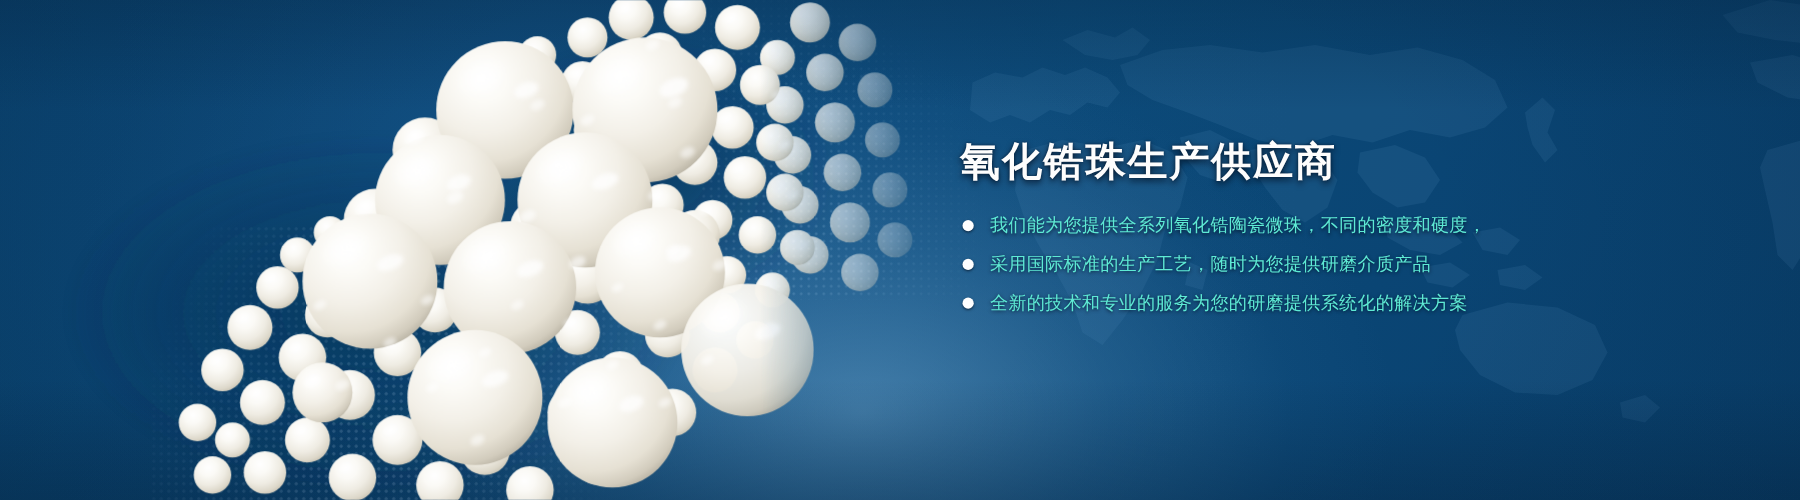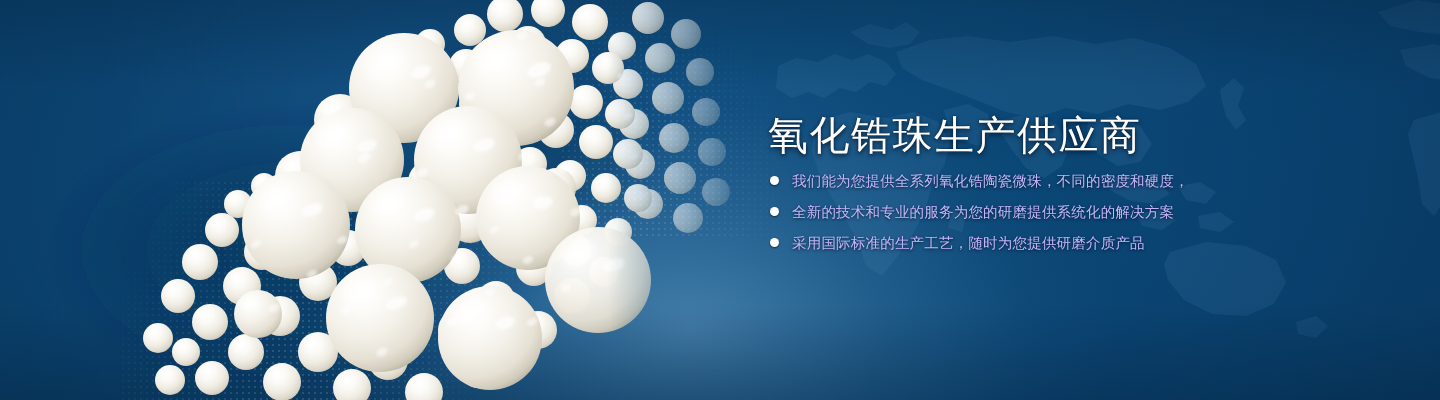--- a/index.html
+++ b/index.html
@@ -46,36 +46,36 @@
     mask-image:radial-gradient(ellipse at 20% 80%, #000 0%, rgba(0,0,0,0) 72%);
   }
   
   .beads{position:absolute;left:0;top:0;width:760px;height:400px;}
   
   .text-panel{
     position:absolute;left:768px;top:0;width:640px;height:400px;
   }
   .title{
     position:absolute;left:0;top:108px;
-    font-size:40px;letter-spacing:1.5px;color:#fdfdfd;font-weight:400;
+    font-size:32px;letter-spacing:1.5px;color:#fdfdfd;font-weight:700;
     text-shadow:0 2px 5px rgba(0,12,28,.75), 0 0 2px rgba(0,20,40,.6);
     white-space:nowrap;
   }
   .bullets{position:absolute;left:2px;top:170px;width:620px;}
   .bullet{
     display:flex;align-items:flex-start;margin-bottom:9px;
   }
   .bullet:last-child{margin-bottom:0;}
   .dot{
     flex:0 0 auto;width:9px;height:9px;border-radius:50%;
     background:#ffffff;margin-top:6px;margin-right:13px;
     box-shadow:0 1px 2px rgba(0,10,25,.6);
   }
   .btext{
-    font-size:14.5px;line-height:22px;color:#c4b5fd;
+    font-size:14.5px;line-height:22px;color:#5eead4;
     text-shadow:0 1px 3px rgba(0,14,30,.8);
     letter-spacing:.2px;
   }
   .btext .l2{display:block;}
 </style>
 </head>
 <body>
 
 <div id="banner">
 
@@ -384,27 +384,27 @@
       <div class="bullet">
         <span class="dot"></span>
         <span class="btext">
           <span>我们能为您提供全系列氧化锆陶瓷微珠，不同的密度和硬度，</span>
         </span>
       </div>
 
       <div class="bullet">
         <span class="dot"></span>
         <span class="btext">
+          <span>采用国际标准的生产工艺，随时为您提供研磨介质产品</span>
+        </span>
+      </div>
+
+      <div class="bullet">
+        <span class="dot"></span>
+        <span class="btext">
           <span>全新的技术和专业的服务为您的研磨提供系统化的解决方案</span>
         </span>
       </div>
 
-      <div class="bullet">
-        <span class="dot"></span>
-        <span class="btext">
-          <span>采用国际标准的生产工艺，随时为您提供研磨介质产品</span>
-        </span>
-      </div>
-
     </div>
   </div>
 
 </div>
 
 </body></html>

